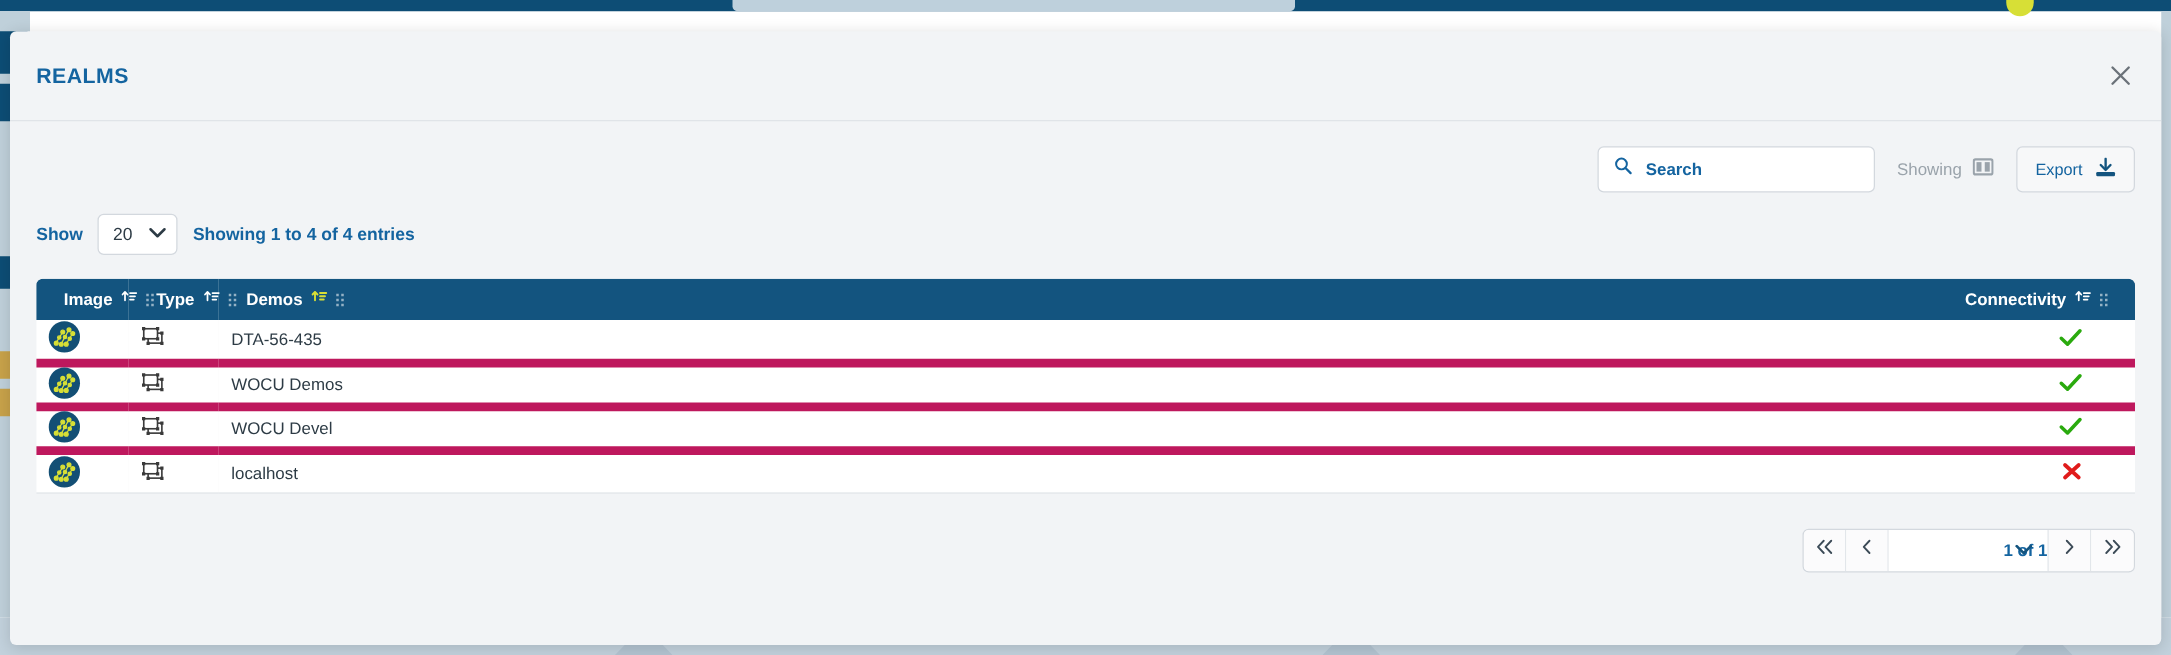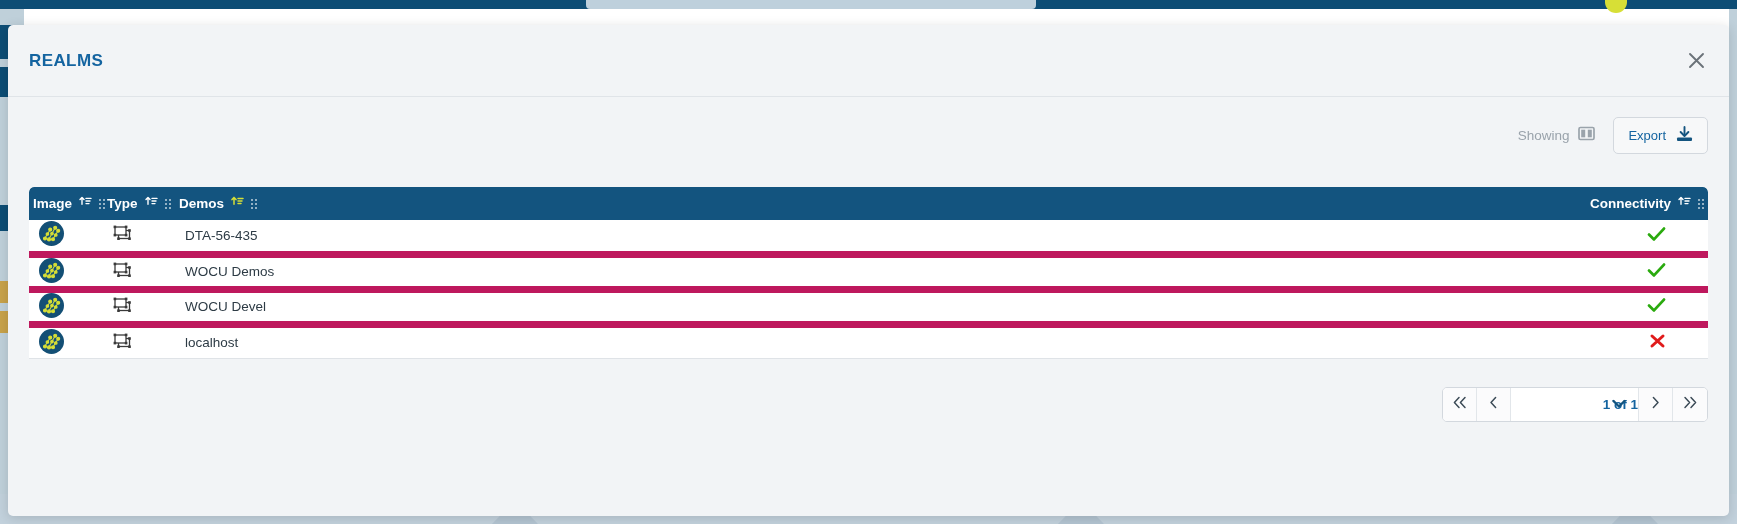--- a/index.html
+++ b/index.html
@@ -241,21 +241,21 @@
     text-align: left;
     padding: 0;
     vertical-align: middle;
   }
   thead th:first-child { border-radius: 5px 0 0 0; }
   thead th:last-child  { border-radius: 0 5px 0 0; }
   .th-inner {
     display: flex;
     align-items: center;
     gap: 7px;
-    padding: 0 4px;
+    padding: 0 22px;
   }
   .th-inner.right { justify-content: flex-end; }
   .th-label { white-space: nowrap; }
   .grip {
     display: inline-grid;
     grid-template-columns: 2px 2px;
     grid-gap: 2px 2px;
     opacity: 0.55;
   }
   .grip i {
@@ -361,20 +361,29 @@
       <svg width="19" height="19" viewBox="0 0 19 19" aria-hidden="true">
         <path d="M3 3 L16 16 M16 3 L3 16" stroke="#6b7279" stroke-width="1.9" stroke-linecap="round"></path>
       </svg>
     </div>
   </div>
 
   <div class="modal-body">
 
     <div class="toolbar">
 
+      <div class="search-box">
+        <span>
+          <svg width="15" height="15" viewBox="0 0 16 16" aria-hidden="true">
+            <circle cx="6.6" cy="6.6" r="4.6" fill="none" stroke="#1464a0" stroke-width="1.7"></circle>
+            <path d="M10.2 10.2 L14.4 14.4" stroke="#1464a0" stroke-width="1.9" stroke-linecap="round"></path>
+          </svg>
+        </span>
+        <span class="search-placeholder">Search</span>
+      </div>
 
       <div class="columns-btn">
         <span>Showing</span>
         <span>
           <svg width="17" height="15" viewBox="0 0 17 15" aria-hidden="true">
             <rect x="1" y="1.5" width="15" height="12" fill="none" stroke="#9aa3ab" stroke-width="1.7" rx="1.4"></rect>
             <rect x="3.2" y="3.7" width="4" height="7.6" fill="#9aa3ab"></rect>
             <rect x="9.8" y="3.7" width="4" height="7.6" fill="#9aa3ab"></rect>
           </svg>
         </span>
@@ -385,20 +394,32 @@
         <span>
           <svg width="17" height="16" viewBox="0 0 17 16" aria-hidden="true">
             <path d="M8.5 1 L8.5 9" stroke="#13547f" stroke-width="1.9" stroke-linecap="round"></path>
             <path d="M4.6 6 L8.5 10 L12.4 6" fill="none" stroke="#13547f" stroke-width="1.9" stroke-linecap="round" stroke-linejoin="round"></path>
             <rect x="1" y="11.6" width="15" height="3.4" rx="1" fill="#13547f"></rect>
           </svg>
         </span>
       </div>
     </div>
 
+    <div class="entries-row">
+      <span class="show-label">Show</span>
+      <div class="page-size">
+        <span class="page-size-value">20</span>
+        <span class="chev">
+          <svg width="14" height="9" viewBox="0 0 14 9" aria-hidden="true">
+            <path d="M1.4 1.4 L7 7 L12.6 1.4" fill="none" stroke="#2d3b45" stroke-width="2" stroke-linecap="round" stroke-linejoin="round"></path>
+          </svg>
+        </span>
+      </div>
+      <span class="showing-text">Showing 1 to 4 of 4 entries</span>
+    </div>
 
     <div class="table-wrap">
       <table>
         <colgroup>
           <col style="width:74px">
           <col style="width:72px">
           <col>
           <col style="width:360px">
         </colgroup>
         <thead>

